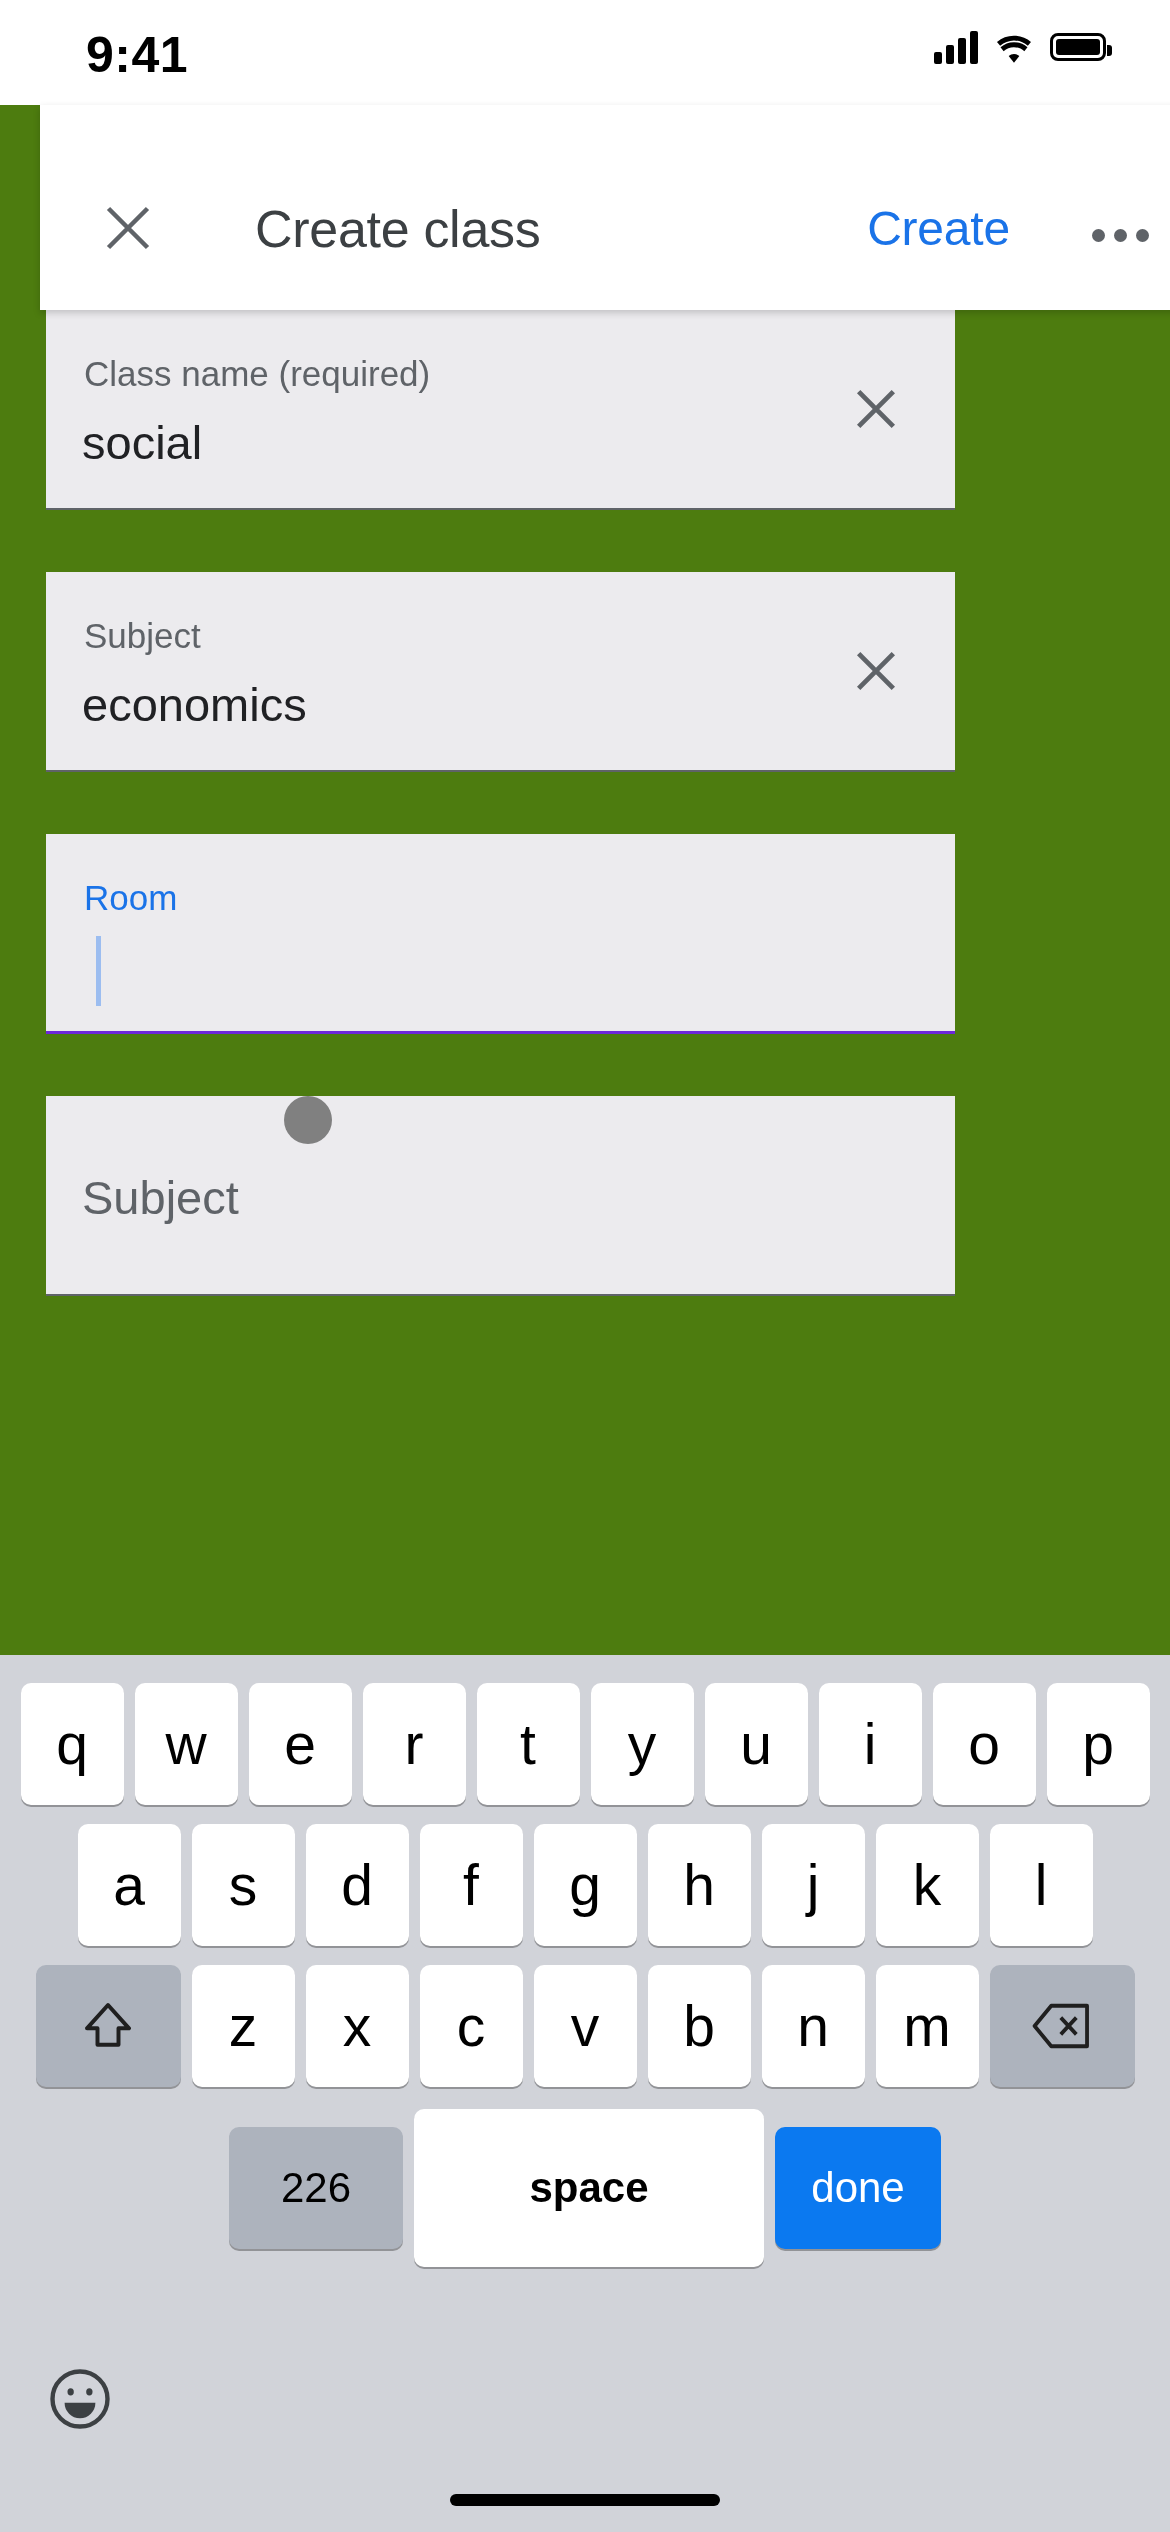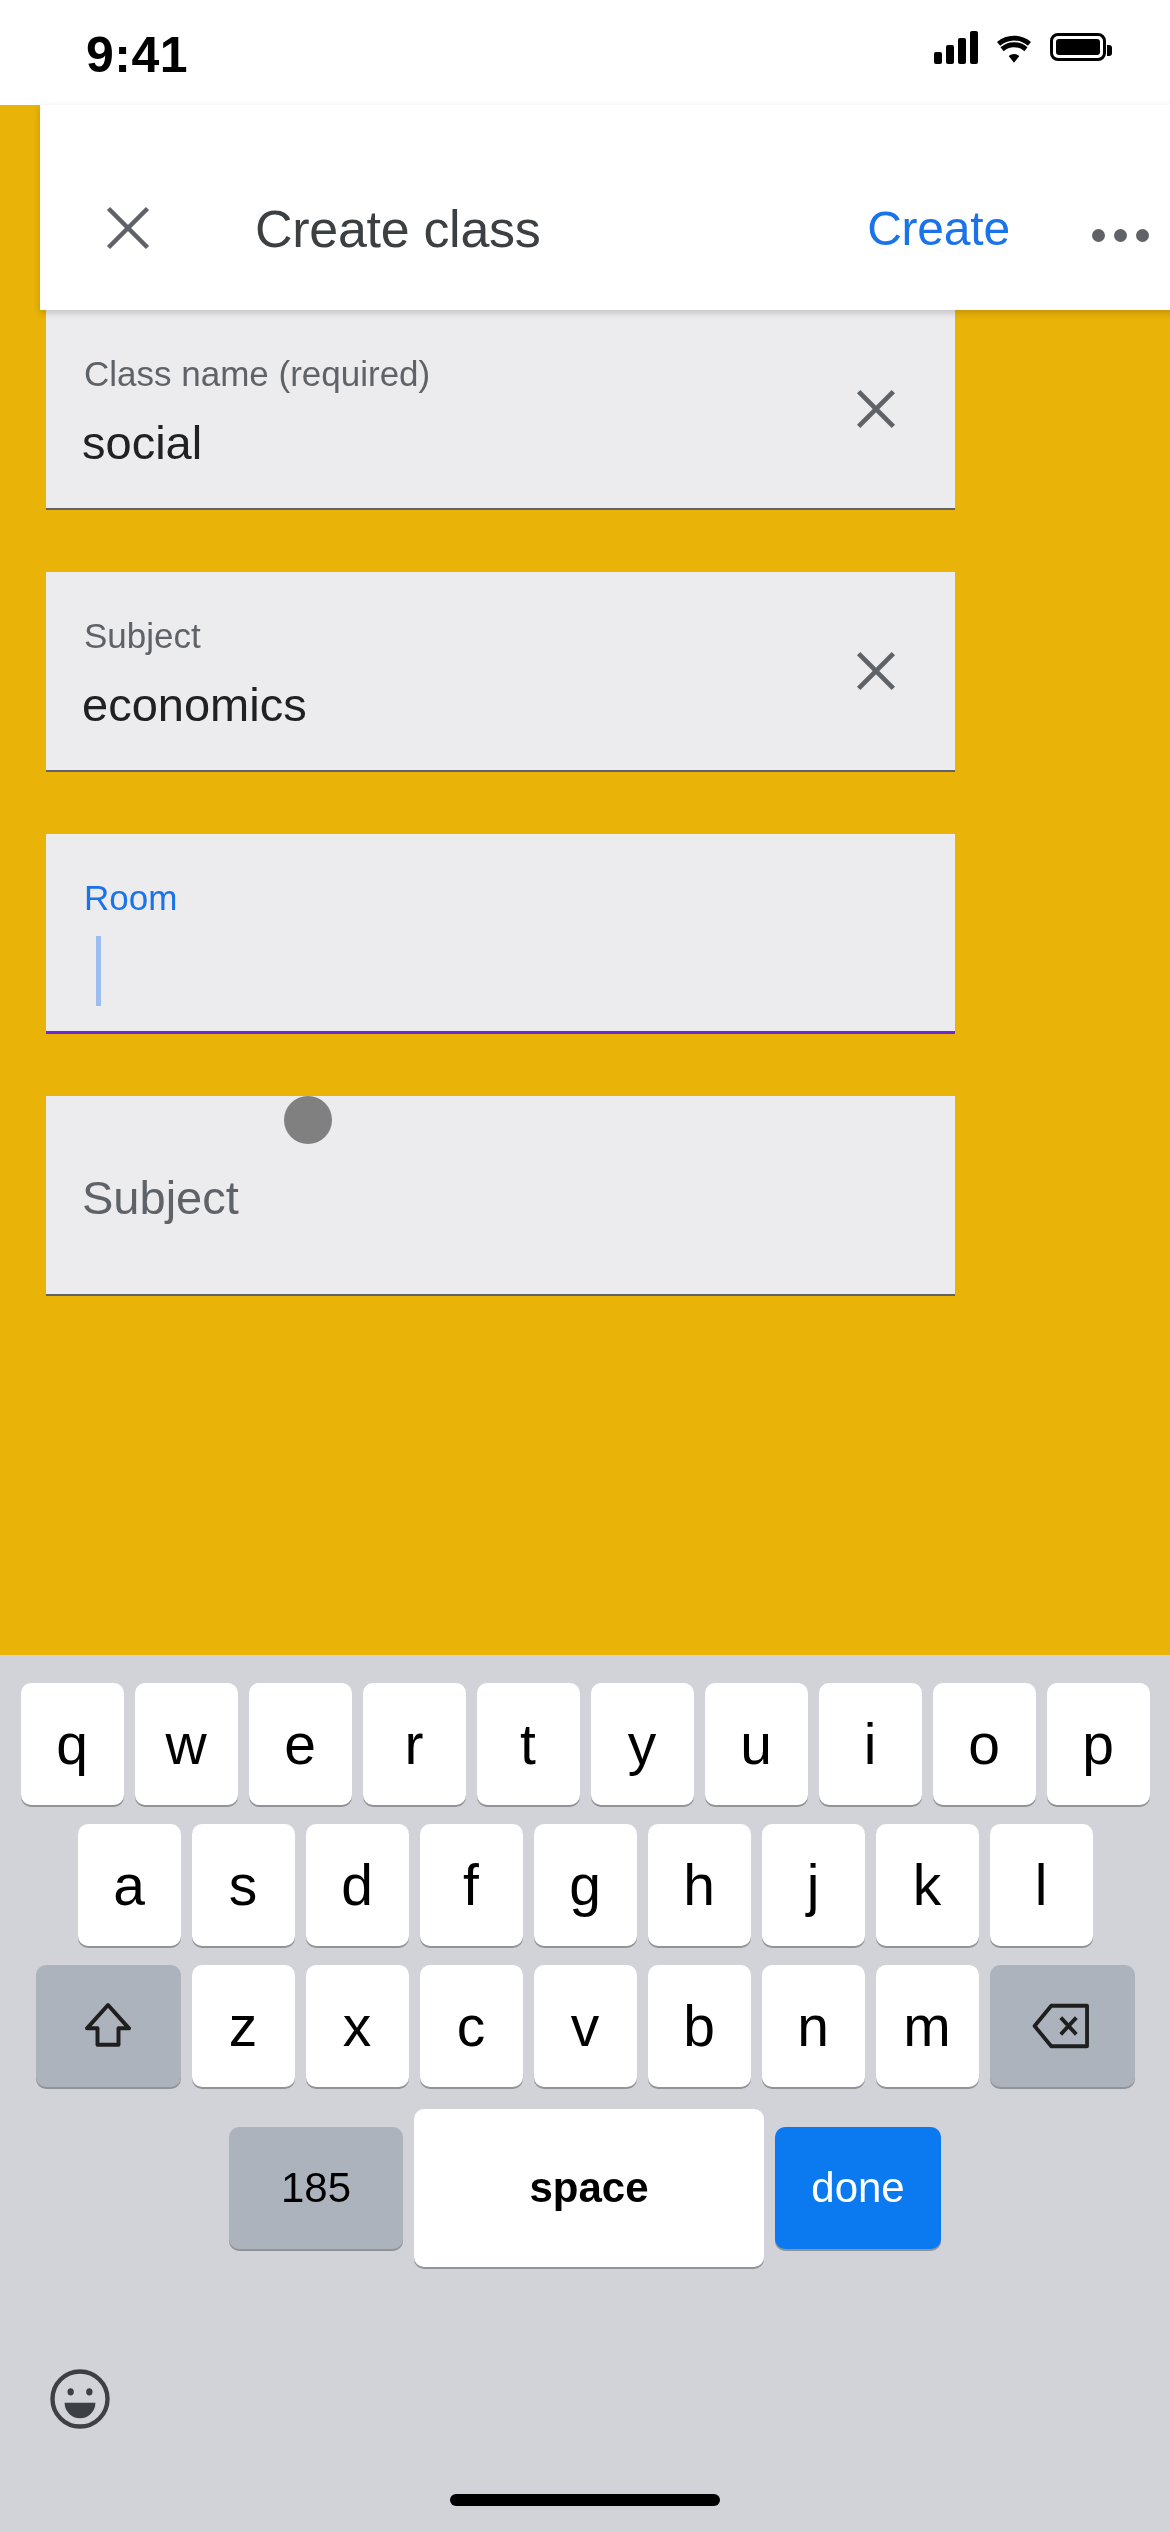--- a/index.html
+++ b/index.html
@@ -2,21 +2,21 @@
 <html><head>
 <meta charset="utf-8">
 <style>
   * { margin:0; padding:0; box-sizing:border-box; }
   html, body {
     width:1170px; height:2532px;
     background:#ffffff;
     font-family:"Liberation Sans", sans-serif;
     overflow:hidden;
   }
-  .phone { position:relative; width:1170px; height:2532px; background:#eab308; }
+  .phone { position:relative; width:1170px; height:2532px; background:#4d7c0f; }
 
   
   .statusbar {
     position:absolute; top:0; left:0; width:1170px; height:105px;
     background:#fff;
   }
   .status-time {
     position:absolute; left:86px; top:26px;
     font-size:50px; font-weight:600; color:#000;
     letter-spacing:0.5px;
@@ -260,21 +260,21 @@
       <div class="key letter">m</div>
       <div class="key wide">
         <svg viewBox="0 0 26 22">
             <path d="M8.5 2.5 H23.5 V19.5 H8.5 L1.5 11 Z" fill="none" stroke="#1f1f1f" stroke-width="1.6" stroke-linejoin="round"></path>
             <path d="M12.5 7.5 L19 14.5 M19 7.5 L12.5 14.5" stroke="#1f1f1f" stroke-width="1.6"></path>
           </svg>
       </div>
     </div>
 
     <div class="kb-row r4">
-      <div class="key num">185</div>
+      <div class="key num">226</div>
       <div class="key space">space</div>
       <div class="key done">done</div>
     </div>
 
     <div class="emoji-row">
       <div class="emoji-key">
         <svg viewBox="0 0 24 24" width="66" height="66">
           <circle cx="12" cy="12" r="10" fill="none" stroke="#3c4043" stroke-width="1.6"></circle>
           <ellipse cx="8.6" cy="9.4" rx="1.15" ry="1.35" fill="#3c4043"></ellipse>
           <ellipse cx="15.4" cy="9.4" rx="1.15" ry="1.35" fill="#3c4043"></ellipse>

